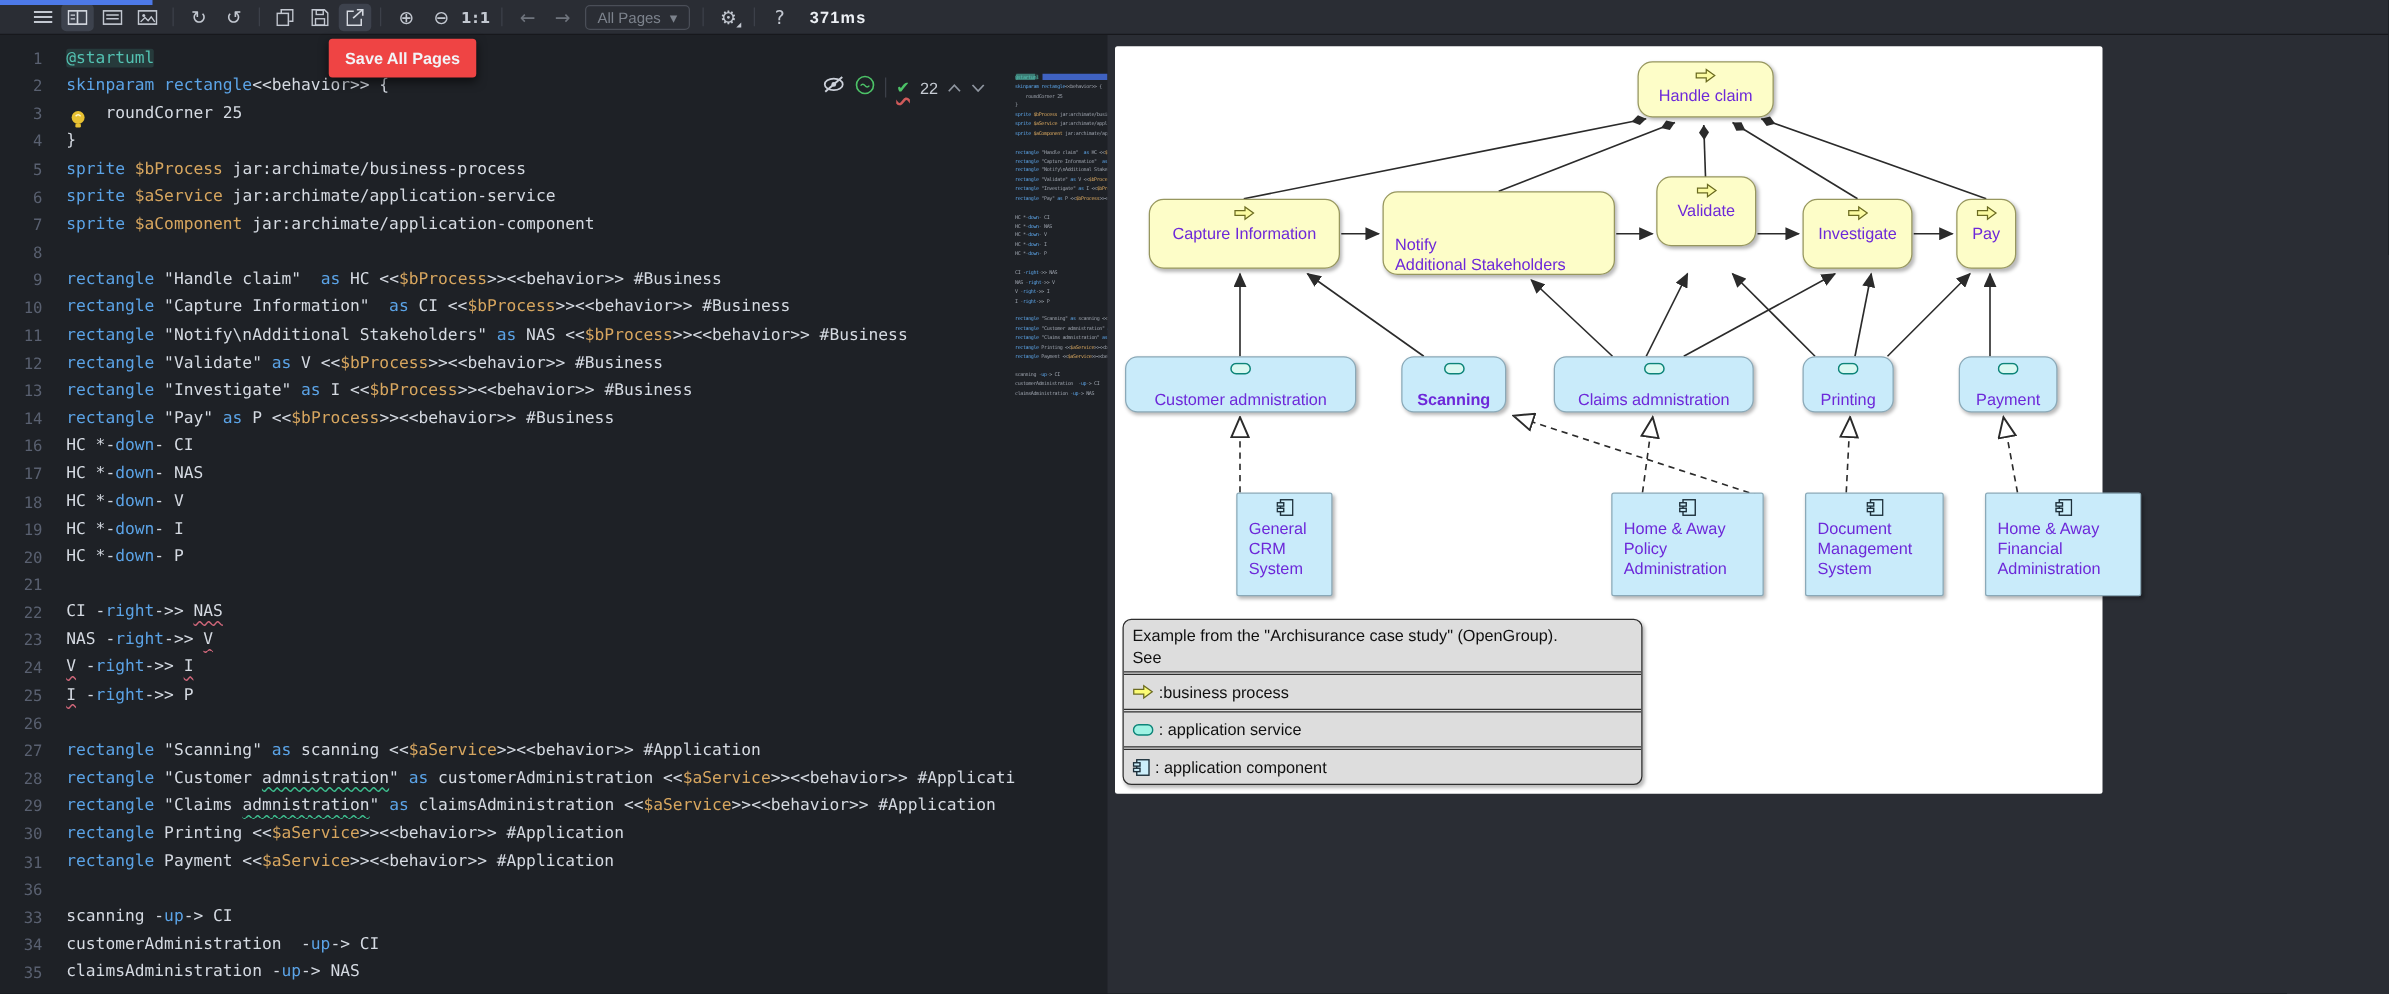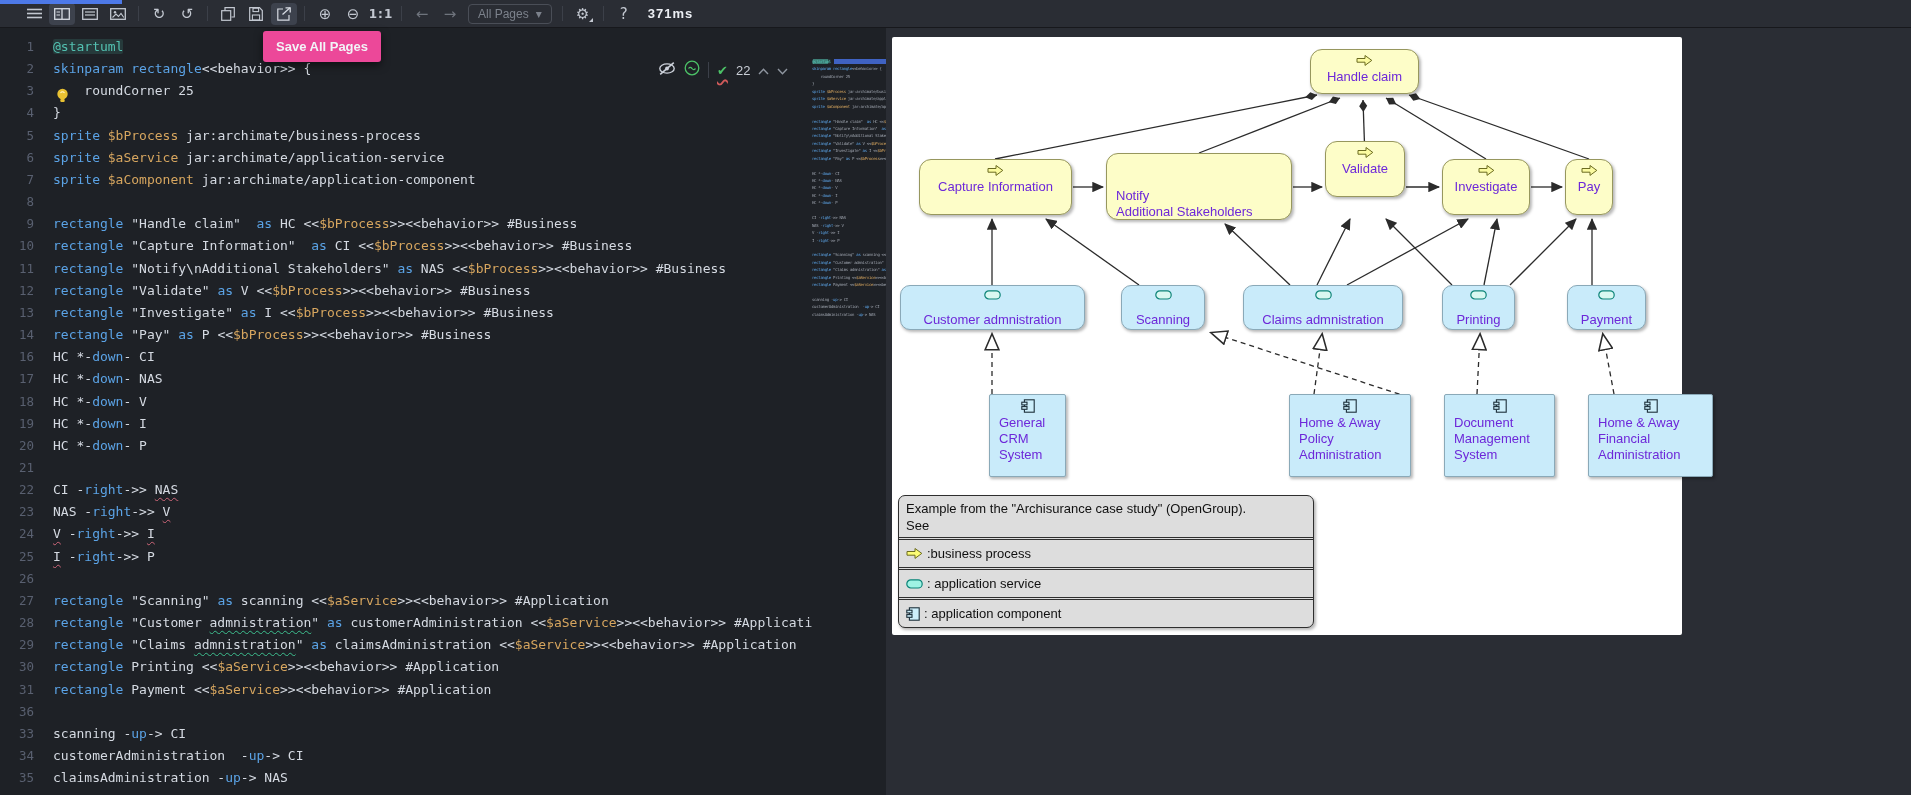--- a/index.html
+++ b/index.html
@@ -17,21 +17,21 @@
   .tbtn.muted{color:#6f747d;}
   .tsep{width:1px;height:15px;background:#3c4049;margin:0 6px;}
   .tdrop{border:1px solid #4a4e57;color:#7c828c;border-radius:4px;font-size:12px;
          padding:2px 9px;display:flex;gap:7px;align-items:center;margin:0 4px;}
   .t11{font-size:12px;font-weight:bold;color:#c3c8d1;letter-spacing:1px;}
   .ttime{color:#eceff4;font-weight:bold;font-size:13px;letter-spacing:1px;margin-left:10px;}
   .gearwrap{position:relative;}
   .gearcorner{position:absolute;right:3px;bottom:3px;width:0;height:0;
               border-left:4px solid transparent;border-bottom:4px solid #c3c8d1;}
   
-  .tooltip{position:absolute;left:263px;top:31px;background:#ec4899;color:#f2f4f7;font-size:13px;
+  .tooltip{position:absolute;left:263px;top:31px;background:#ef4444;color:#f2f4f7;font-size:13px;
            font-weight:bold;padding:8px 13px;border-radius:3px;z-index:50;
            box-shadow:0 3px 8px rgba(0,0,0,.55);white-space:nowrap;}
   
   .editor{position:absolute;left:0;top:28px;width:886px;height:767px;background:#1e2126;overflow:hidden;}
   .code{position:absolute;left:0;top:8px;width:812px;}
   .row{position:relative;height:22.17px;line-height:22.17px;width:812px;overflow:hidden;
        font-family:"DejaVu Sans Mono",monospace;font-size:13px;color:#d5dae2;white-space:pre;}
   .ln{position:absolute;left:0;top:0;width:34px;text-align:right;color:#596070;font-size:12.5px;}
   .lc{position:absolute;left:53px;top:0;}
   .t-kw{color:#5ba3e6;}
@@ -389,21 +389,21 @@
             <path d="M1,4.5 h8 V1.5 L15.8,6.4 L9,11.4 V8.2 H1 z" fill="#fbfba0" stroke="#6b6b20" stroke-width="1"></path>
           </svg>
           <div class="lbl">Pay</div>
         </div>
         <div class="node node-service" style="left: 8px; top: 248px; width: 185px; height: 45px;">
           <svg width="17" height="10">
             <rect x="0.8" y="0.8" width="15.4" height="8.2" rx="4.1" fill="#d9f8f1" stroke="#0d8478" stroke-width="1.2"></rect>
           </svg>
           <div class="lbl">Customer admnistration</div>
         </div>
-        <div class="node node-service" style="left: 229px; top: 248px; width: 84px; height: 45px;">
+        <div class="node node-service" style="left: 229px; top: 248px; width: 84px; height: 45px; font-weight: bold;">
           <svg width="17" height="10">
             <rect x="0.8" y="0.8" width="15.4" height="8.2" rx="4.1" fill="#d9f8f1" stroke="#0d8478" stroke-width="1.2"></rect>
           </svg>
           <div class="lbl">Scanning</div>
         </div>
         <div class="node node-service" style="left: 351px; top: 248px; width: 160px; height: 45px;">
           <svg width="17" height="10">
             <rect x="0.8" y="0.8" width="15.4" height="8.2" rx="4.1" fill="#d9f8f1" stroke="#0d8478" stroke-width="1.2"></rect>
           </svg>
           <div class="lbl">Claims admnistration</div>

